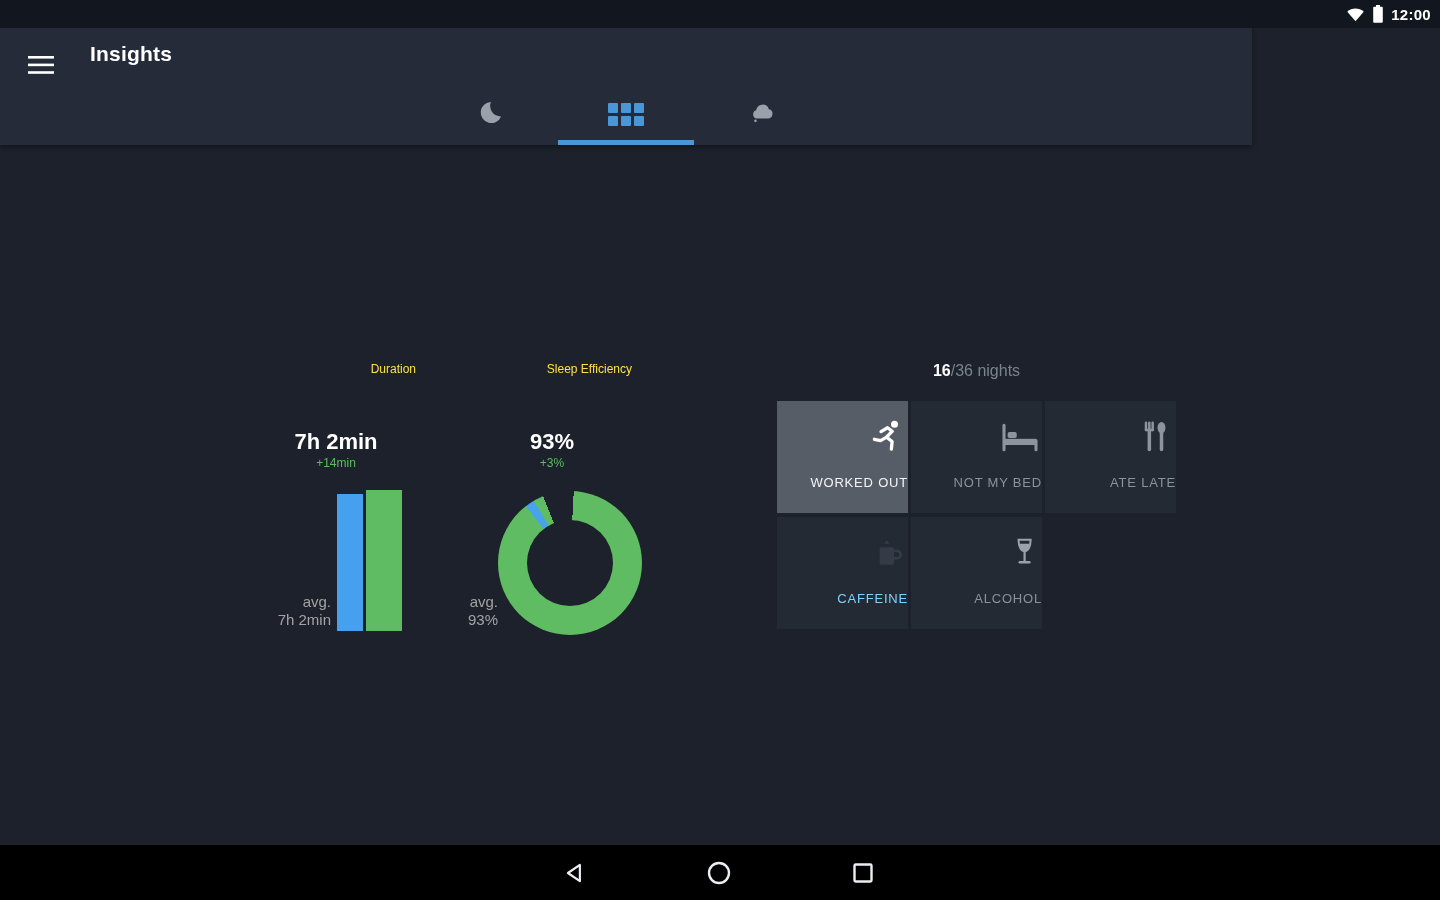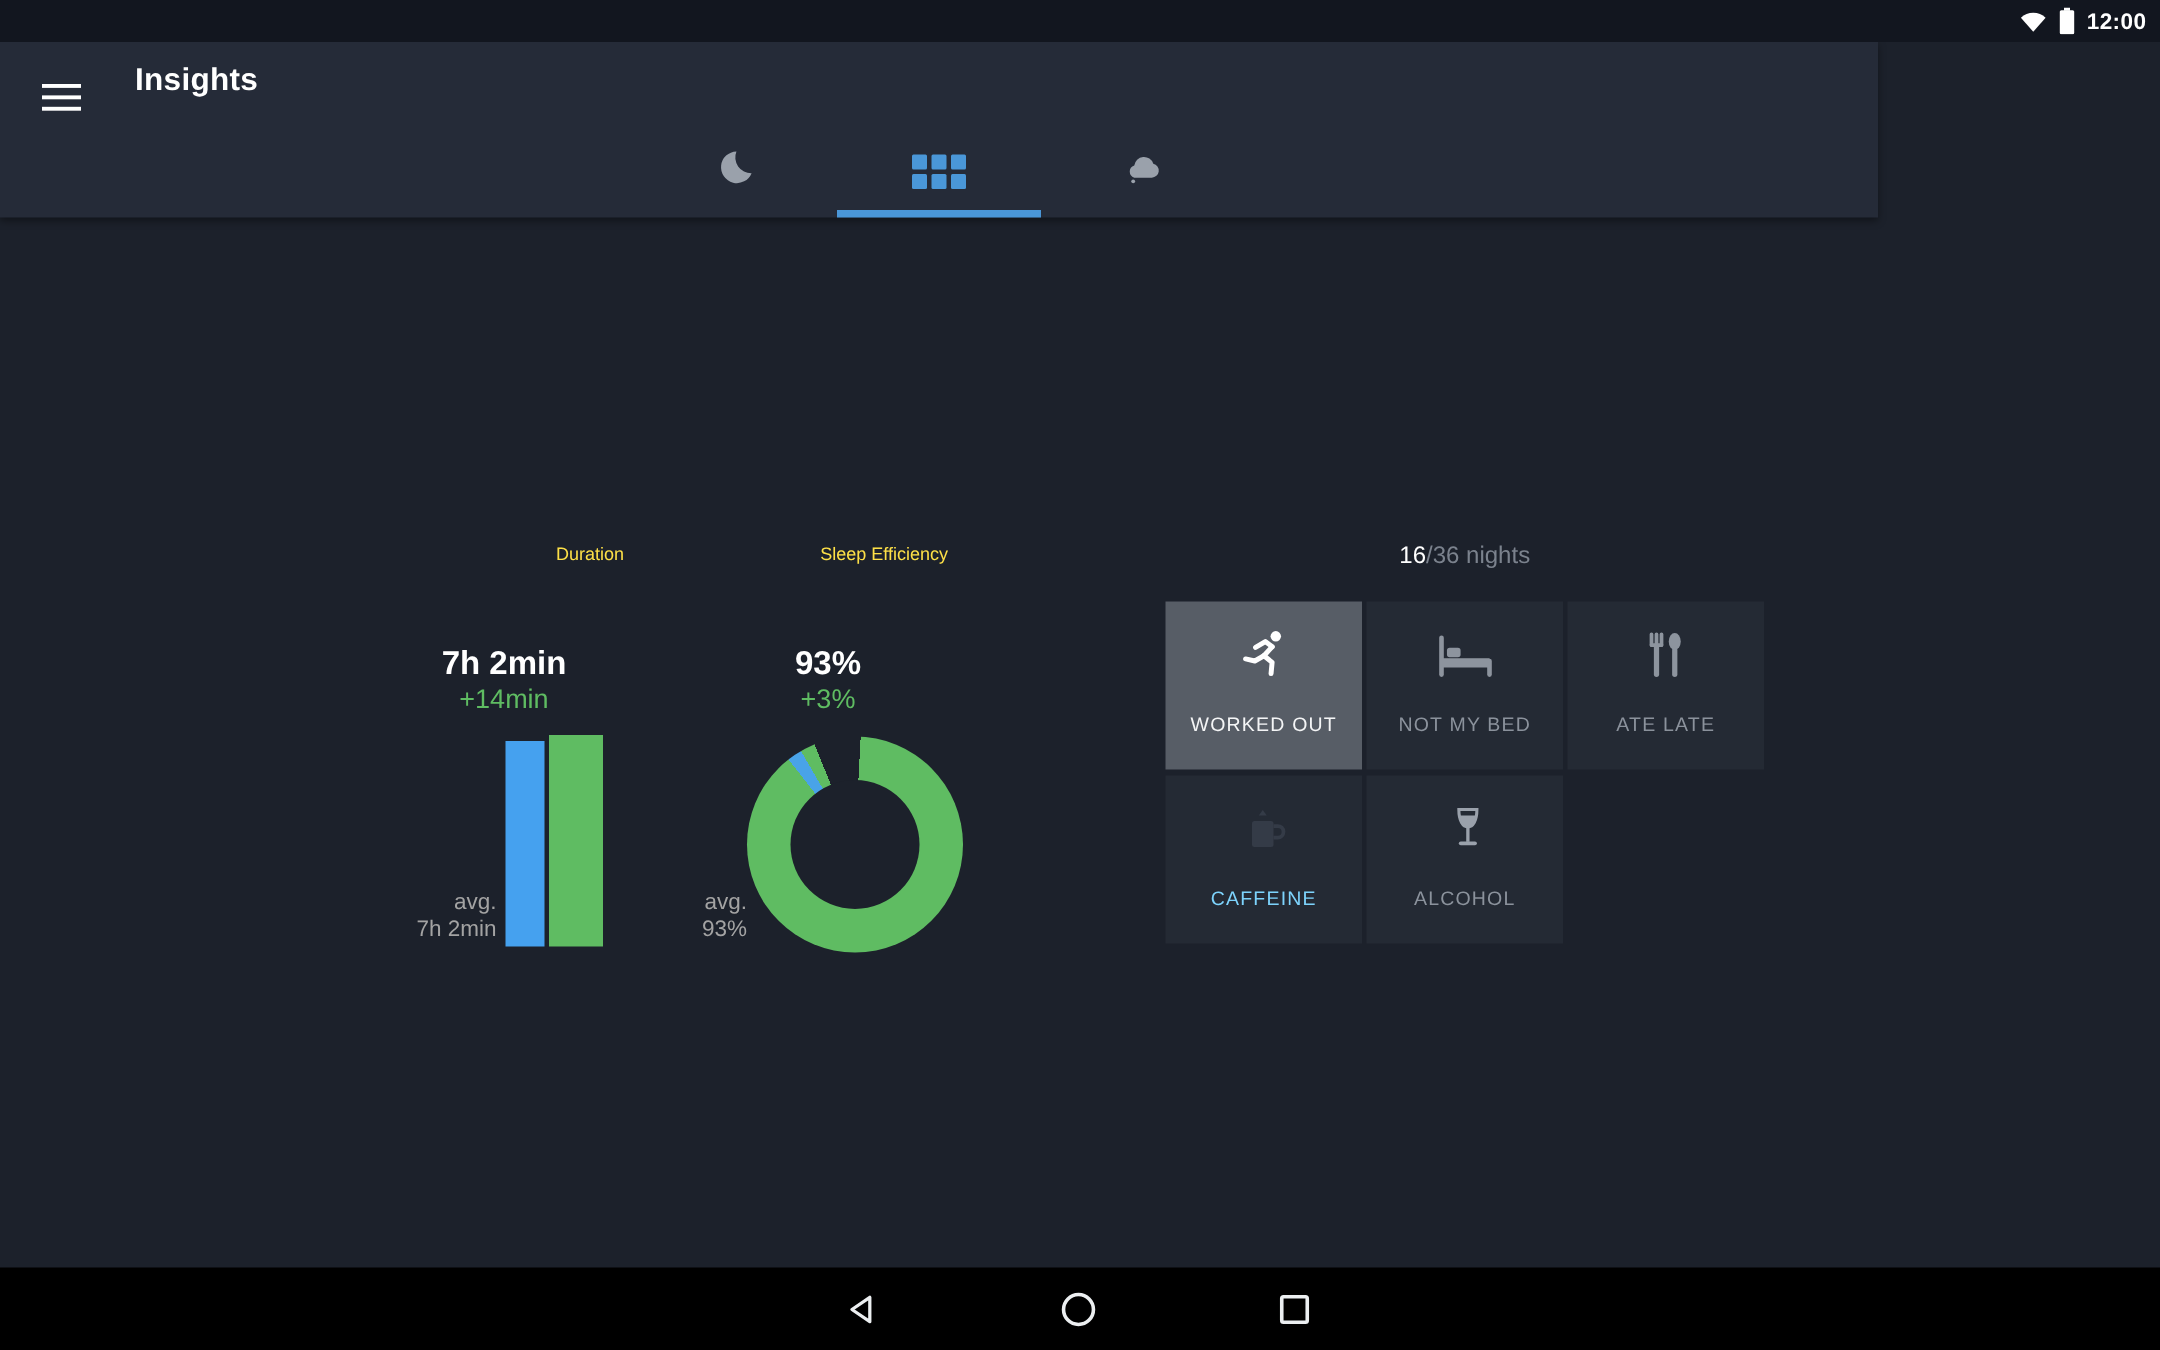--- a/index.html
+++ b/index.html
@@ -21,41 +21,41 @@
   .tabs { position:absolute; left:50%; transform:translateX(-50%); bottom:0; display:flex; height:62px; }
   .tab { position:relative; width:136px; display:flex; align-items:center; justify-content:center; cursor:pointer; }
   .tab .underline { position:absolute; left:0; bottom:0; width:136px; height:5px; background:#4a97d8; }
   .grid-icon { display:grid; grid-template-columns:repeat(3,10px); grid-auto-rows:10px; gap:3px; }
   .grid-icon i { background:#4a97d8; border-radius:1px; }
 
   
   .content { position:absolute; inset:0; z-index:1; }
   .stat-label { position:absolute; top:362px; width:160px; text-align:right; color:#fde047; font-size:12px; }
   .stat-value { position:absolute; top:429px; width:200px; text-align:center; color:#fff; font-size:22px; font-weight:bold; }
-  .stat-delta { position:absolute; top:456px; width:160px; text-align:center; color:#5fbc62; font-size:18px; }
+  .stat-delta { position:absolute; top:456px; width:160px; text-align:center; color:#5fbc62; font-size:12px; }
   .avg-block  { position:absolute; text-align:right; color:#a3a3a3; font-size:15px; line-height:18px; }
 
   .dur-label { left:256px; } .dur-value { left:236px; } .dur-delta { left:256px; }
   .dur-avg { left:211px; top:593px; width:120px; }
   .bar { position:absolute; }
   .bar-avg { left:337px; top:494px; width:26px; height:137px; background:#45a1ef; }
   .bar-cur { left:366px; top:490px; width:36px; height:141px; background:#5fbc62; }
 
   .eff-label { left:472px; } .eff-value { left:452px; } .eff-delta { left:472px; }
   .eff-avg { left:398px; top:593px; width:100px; }
   .donut { position:absolute; left:498px; top:491px; width:144px; height:144px; border-radius:50%;
            background:conic-gradient(from 0deg, rgba(0,0,0,0) 0deg 3deg, #5fbc62 3deg 322deg,
                       #49a3e8 322deg 330deg, #5fbc62 330deg 338deg, rgba(0,0,0,0) 338deg 360deg); }
   .donut-hole { position:absolute; left:527px; top:520px; width:86px; height:86px; border-radius:50%; background:#1c212b; }
 
   .tags-header { position:absolute; left:777px; top:362px; width:399px; text-align:center; font-size:16px; color:#7b828d; }
-  .tags-header .count { color:#fff; font-weight:normal; }
+  .tags-header .count { color:#fff; font-weight:bold; }
   .tags-grid { position:absolute; left:777px; top:401px; display:grid;
                grid-template-columns:repeat(3,131px); grid-auto-rows:112px; gap:4px 3px; }
-  .tile { background:#242a34; display:flex; flex-direction:column; align-items:center; padding-top:14px; cursor:pointer; }
+  .tile { background:#242a34; display:flex; flex-direction:column; align-items:flex-end; padding-top:14px; cursor:pointer; }
   .tile .tile-icon { height:44px; display:flex; align-items:center; justify-content:center; }
   .tile .tile-label { margin-top:16px; font-size:13px; letter-spacing:.8px; color:#8b929c; }
   .tile.active { background:#575d66; }
   .tile.active .tile-label { color:#f4f5f6; }
   .tile.dim .tile-label { color:#7dd3fc; }
 
   
   .nav-bar { position:absolute; left:0; top:845px; width:1440px; height:55px; background:#000; z-index:6; }
   .nav-btn { position:absolute; top:0; width:48px; height:55px; display:flex; align-items:center; justify-content:center;
              background:none; border:none; cursor:pointer; }

